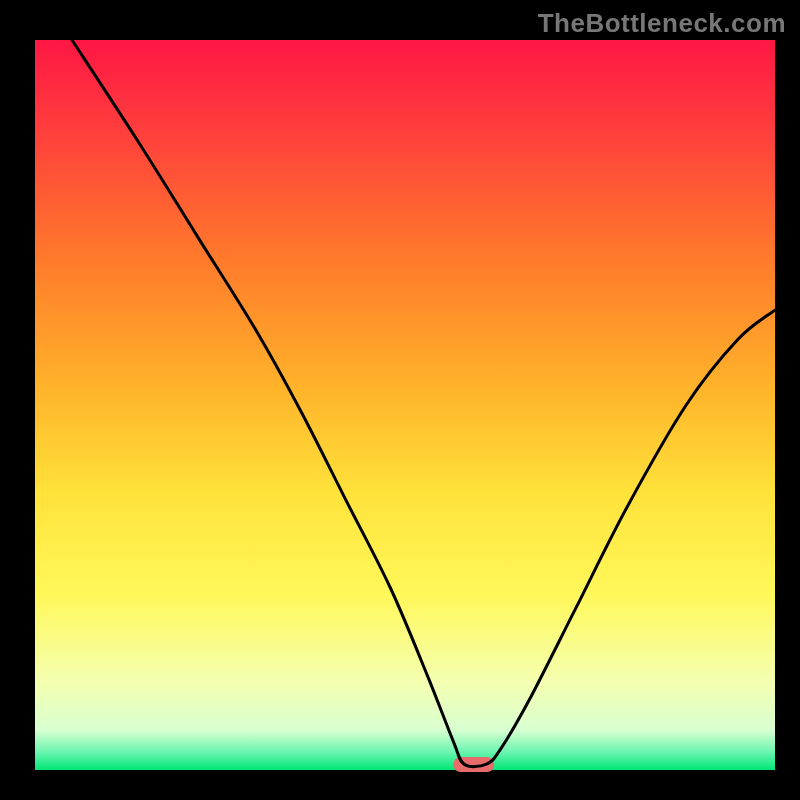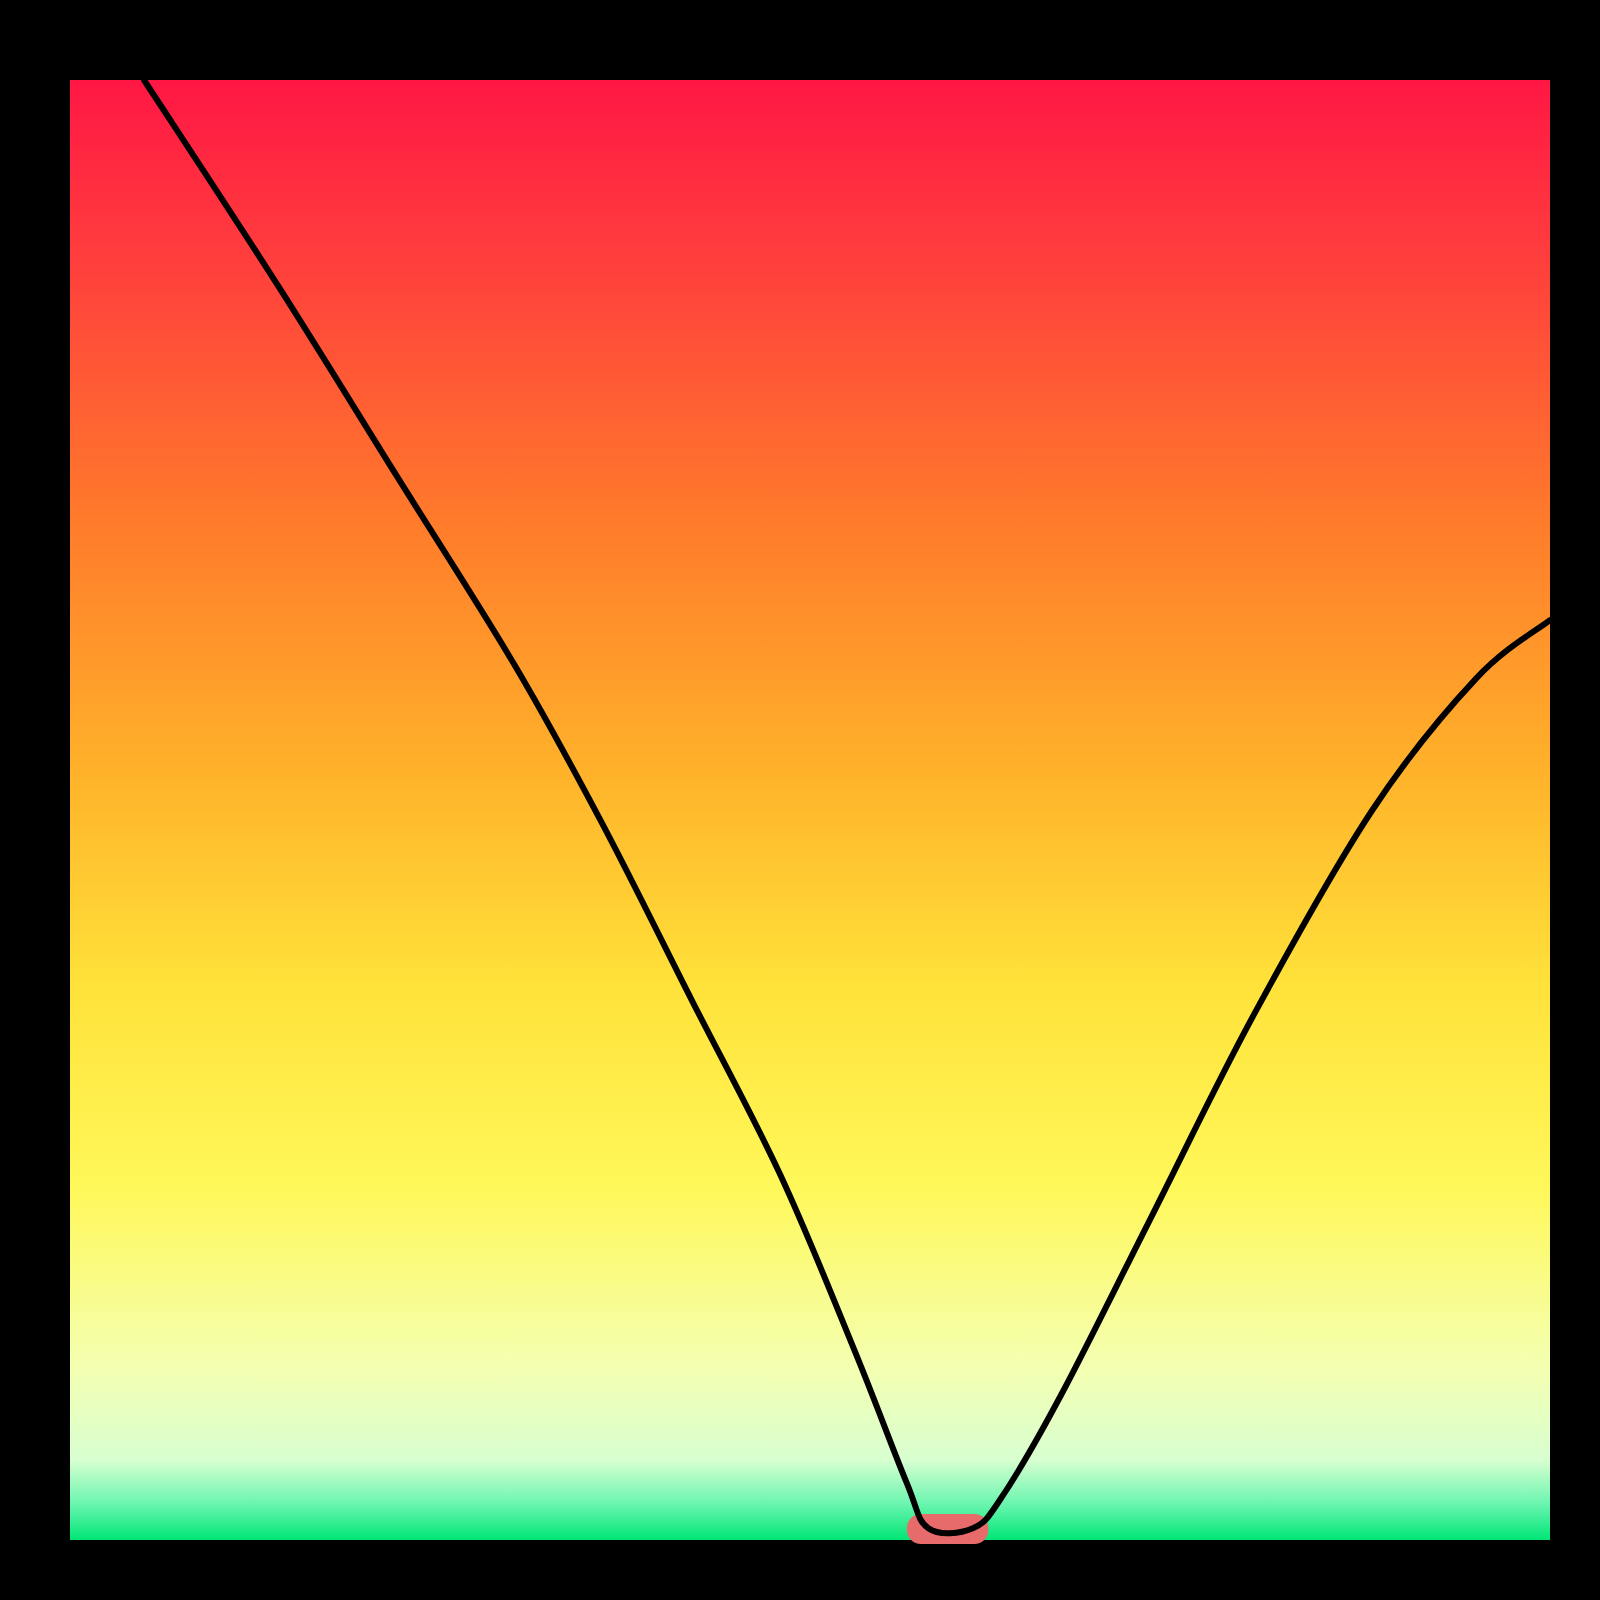--- a/index.html
+++ b/index.html
@@ -30,20 +30,21 @@
     display: block;
     position: absolute;
     top: 0;
     left: 0;
   }
 </style>
 </head>
 <body>
 
 <div class="container">
+  <div class="watermark">TheBottleneck.com</div>
   <svg id="chart-svg" width="800" height="800" viewBox="0 0 800 800">
     <defs>
       <linearGradient id="bg-grad" x1="0" y1="0" x2="0" y2="1">
           <stop offset="0.00%" stop-color="#ff1744"></stop>
           <stop offset="12.00%" stop-color="#ff3d3d"></stop>
           <stop offset="30.00%" stop-color="#ff7a2b"></stop>
           <stop offset="48.00%" stop-color="#ffb42a"></stop>
           <stop offset="62.00%" stop-color="#ffe23a"></stop>
           <stop offset="76.00%" stop-color="#fff85a"></stop>
           <stop offset="88.00%" stop-color="#f4ffb0"></stop>

